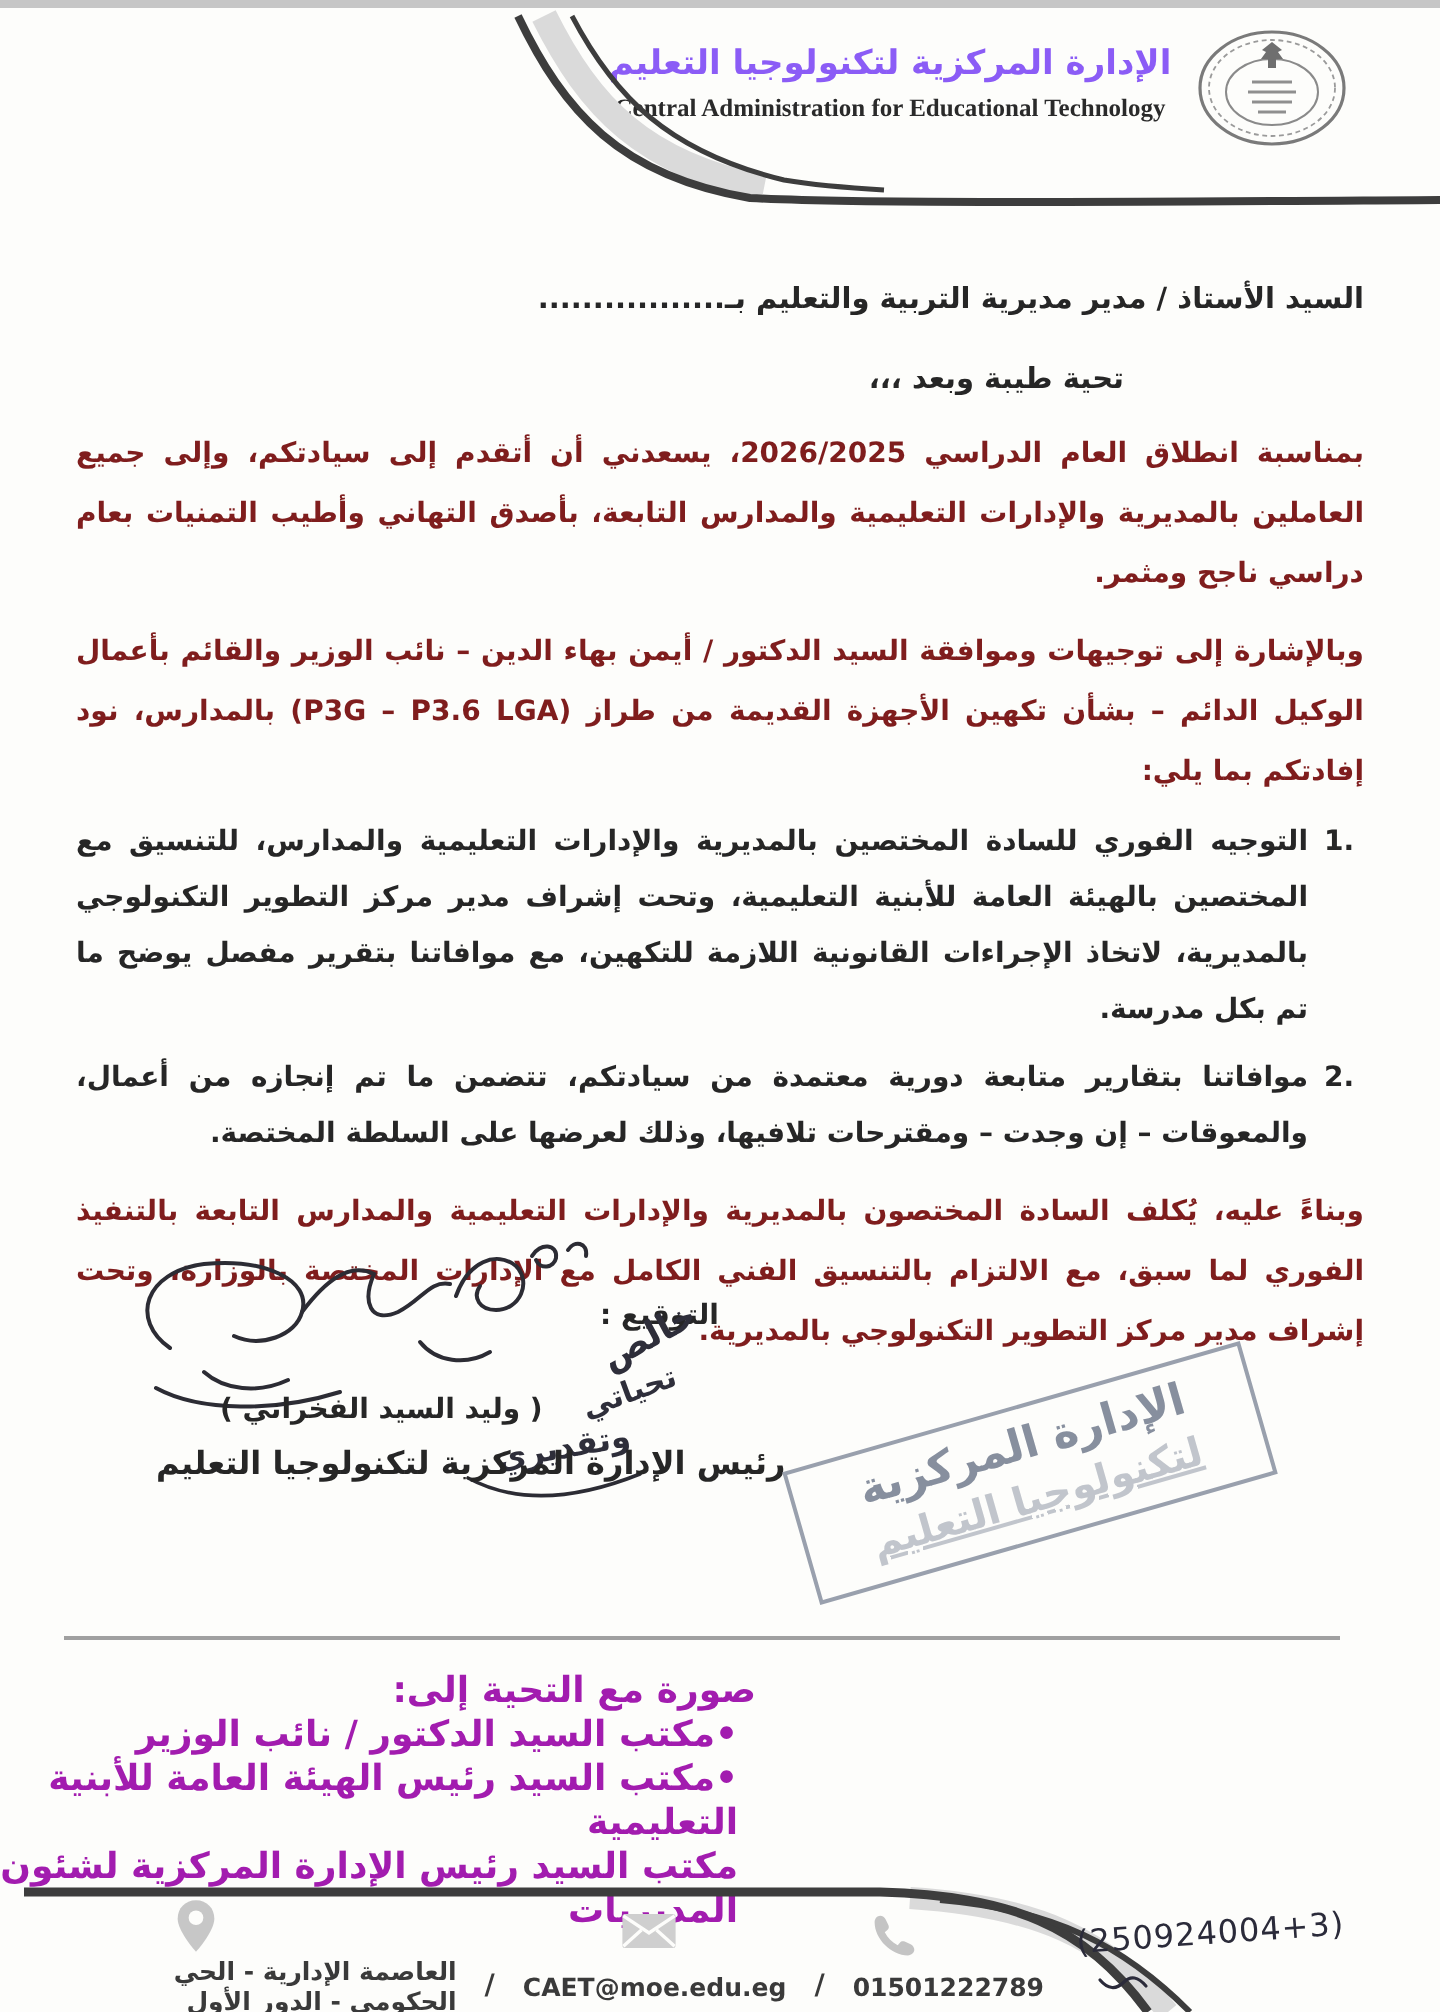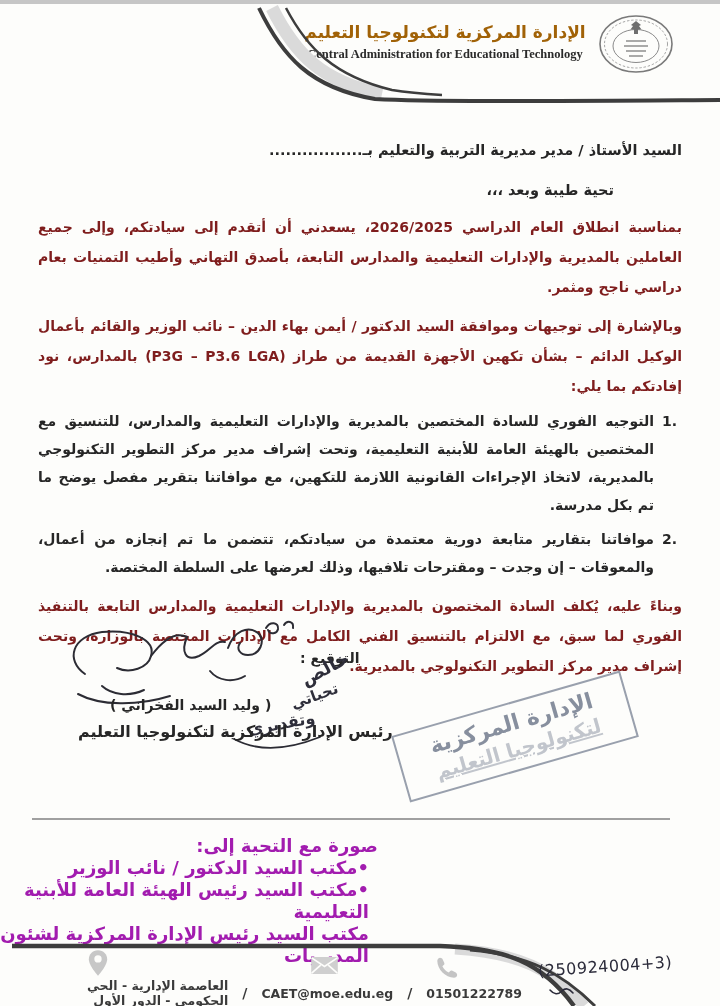--- a/index.html
+++ b/index.html
@@ -7,29 +7,29 @@
   .page {
     position:relative; width:720px; height:1006px; margin:0 auto;
     background:#fdfdfb; overflow:hidden;
     font-family:"DejaVu Sans", sans-serif; color:#262626;
   }
   .scan-bar { position:absolute; top:0; left:0; width:720px; height:4px; background:#c6c6c6; }
 
   
   .seal { position:absolute; left:598px; top:14px; width:76px; height:60px; }
   .titles { position:absolute; left:280px; top:22px; width:330px; text-align:center; }
-  .title-ar { font-size:17px; font-weight:bold; color:#a16207; }
+  .title-ar { font-size:17px; font-weight:bold; color:#8b5cf6; }
   .title-en { margin-top:5px; font-size:12.5px; font-weight:bold;
               font-family:"Liberation Serif", serif; color:#2a2a2a; }
   .swoosh-top { position:absolute; left:250px; top:4px; width:470px; height:104px; }
 
   
   .letter { position:absolute; top:138px; left:38px; right:38px; direction:rtl; }
   .recipient { font-size:14.5px; font-weight:bold; line-height:24px; }
-  .salutation { margin:16px 68px 0 0; font-size:14.5px; font-weight:bold; line-height:24px; }
+  .salutation { margin:16px 120px 0 0; font-size:14.5px; font-weight:bold; line-height:24px; }
   .para { margin-top:10px; font-size:14px; font-weight:bold; line-height:30px;
           text-align:justify; color:#7f1d1d; }
   .para.ref { margin-top:9px; }
   .list { margin-top:0; }
   .list-item { display:flex; gap:8px; margin-top:6px; font-size:14px; font-weight:bold;
                line-height:28px; text-align:justify; }
   .list-item .num { flex:0 0 20px; direction:ltr; }
   .list-item .li-text { flex:1; }
   .para.assign { margin-top:10px; }
   .valediction { margin-top:8px; text-align:center; padding-left:70px;

